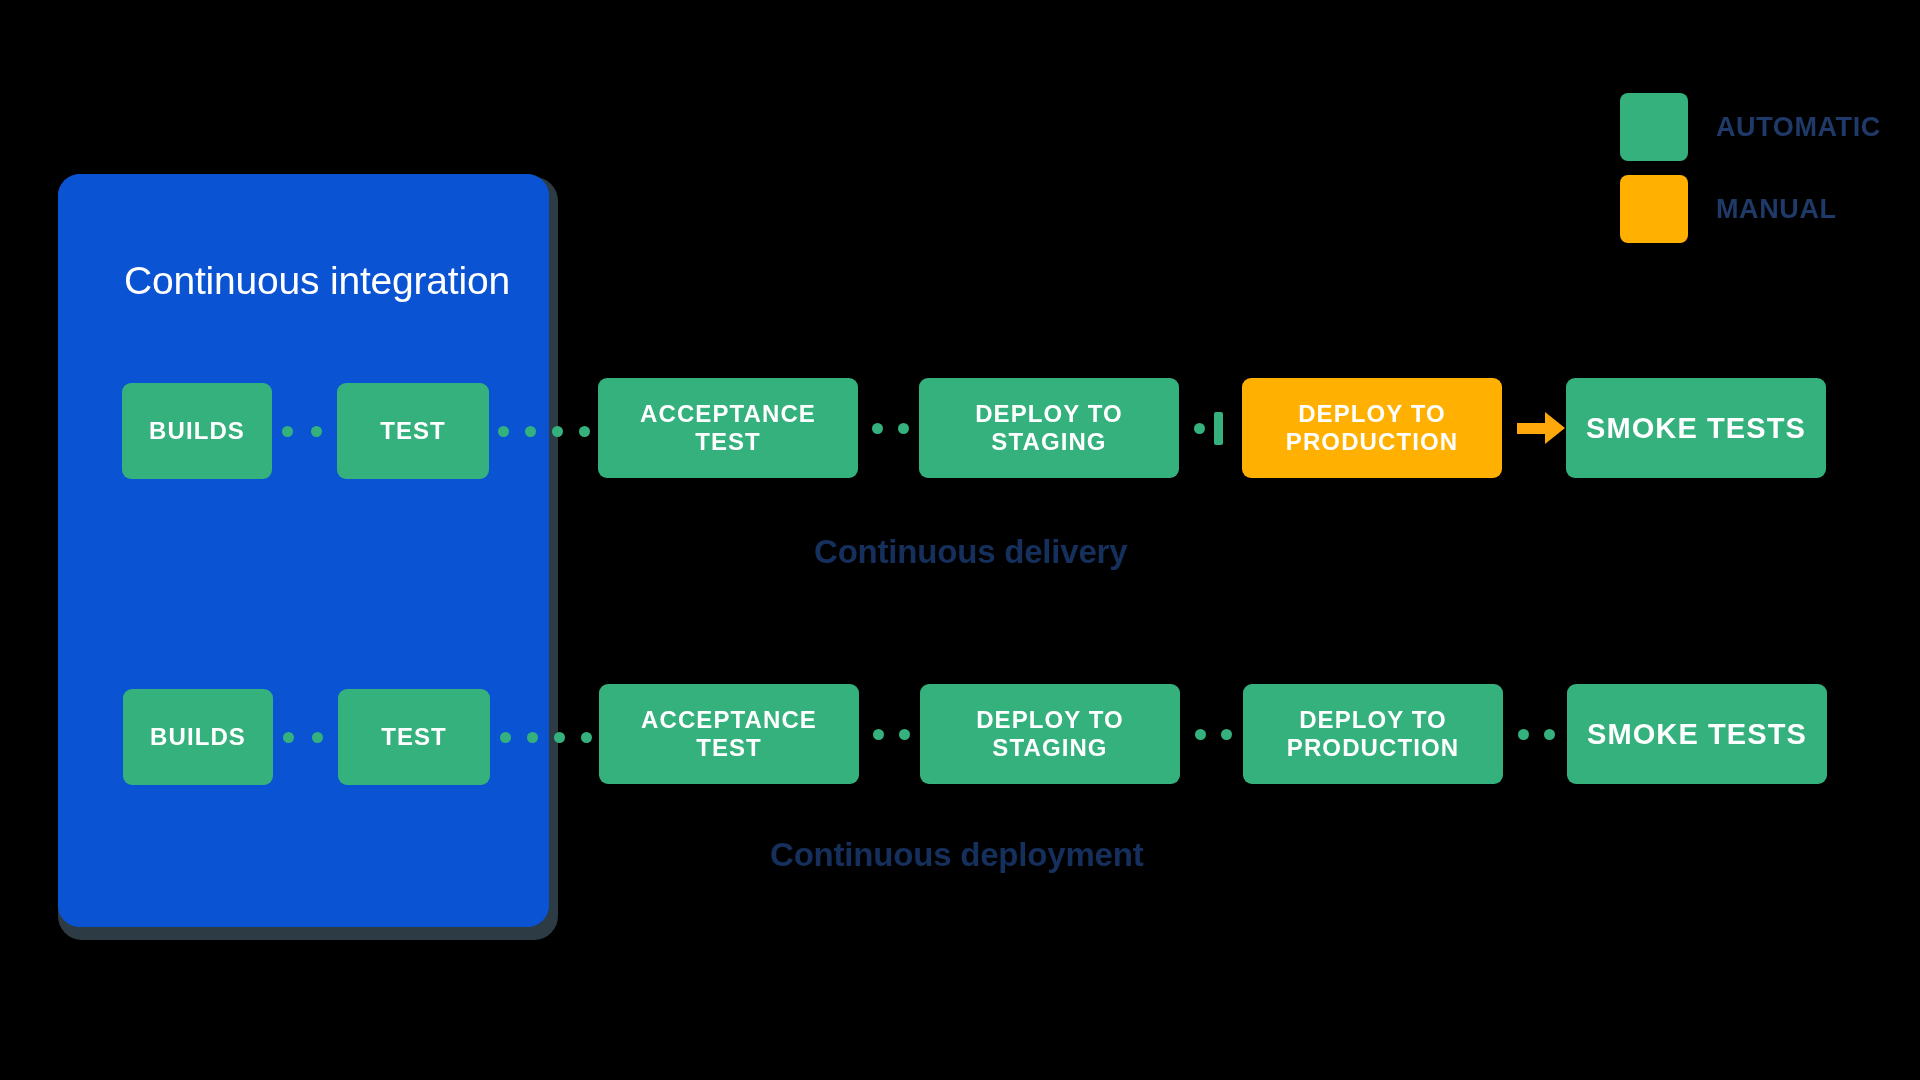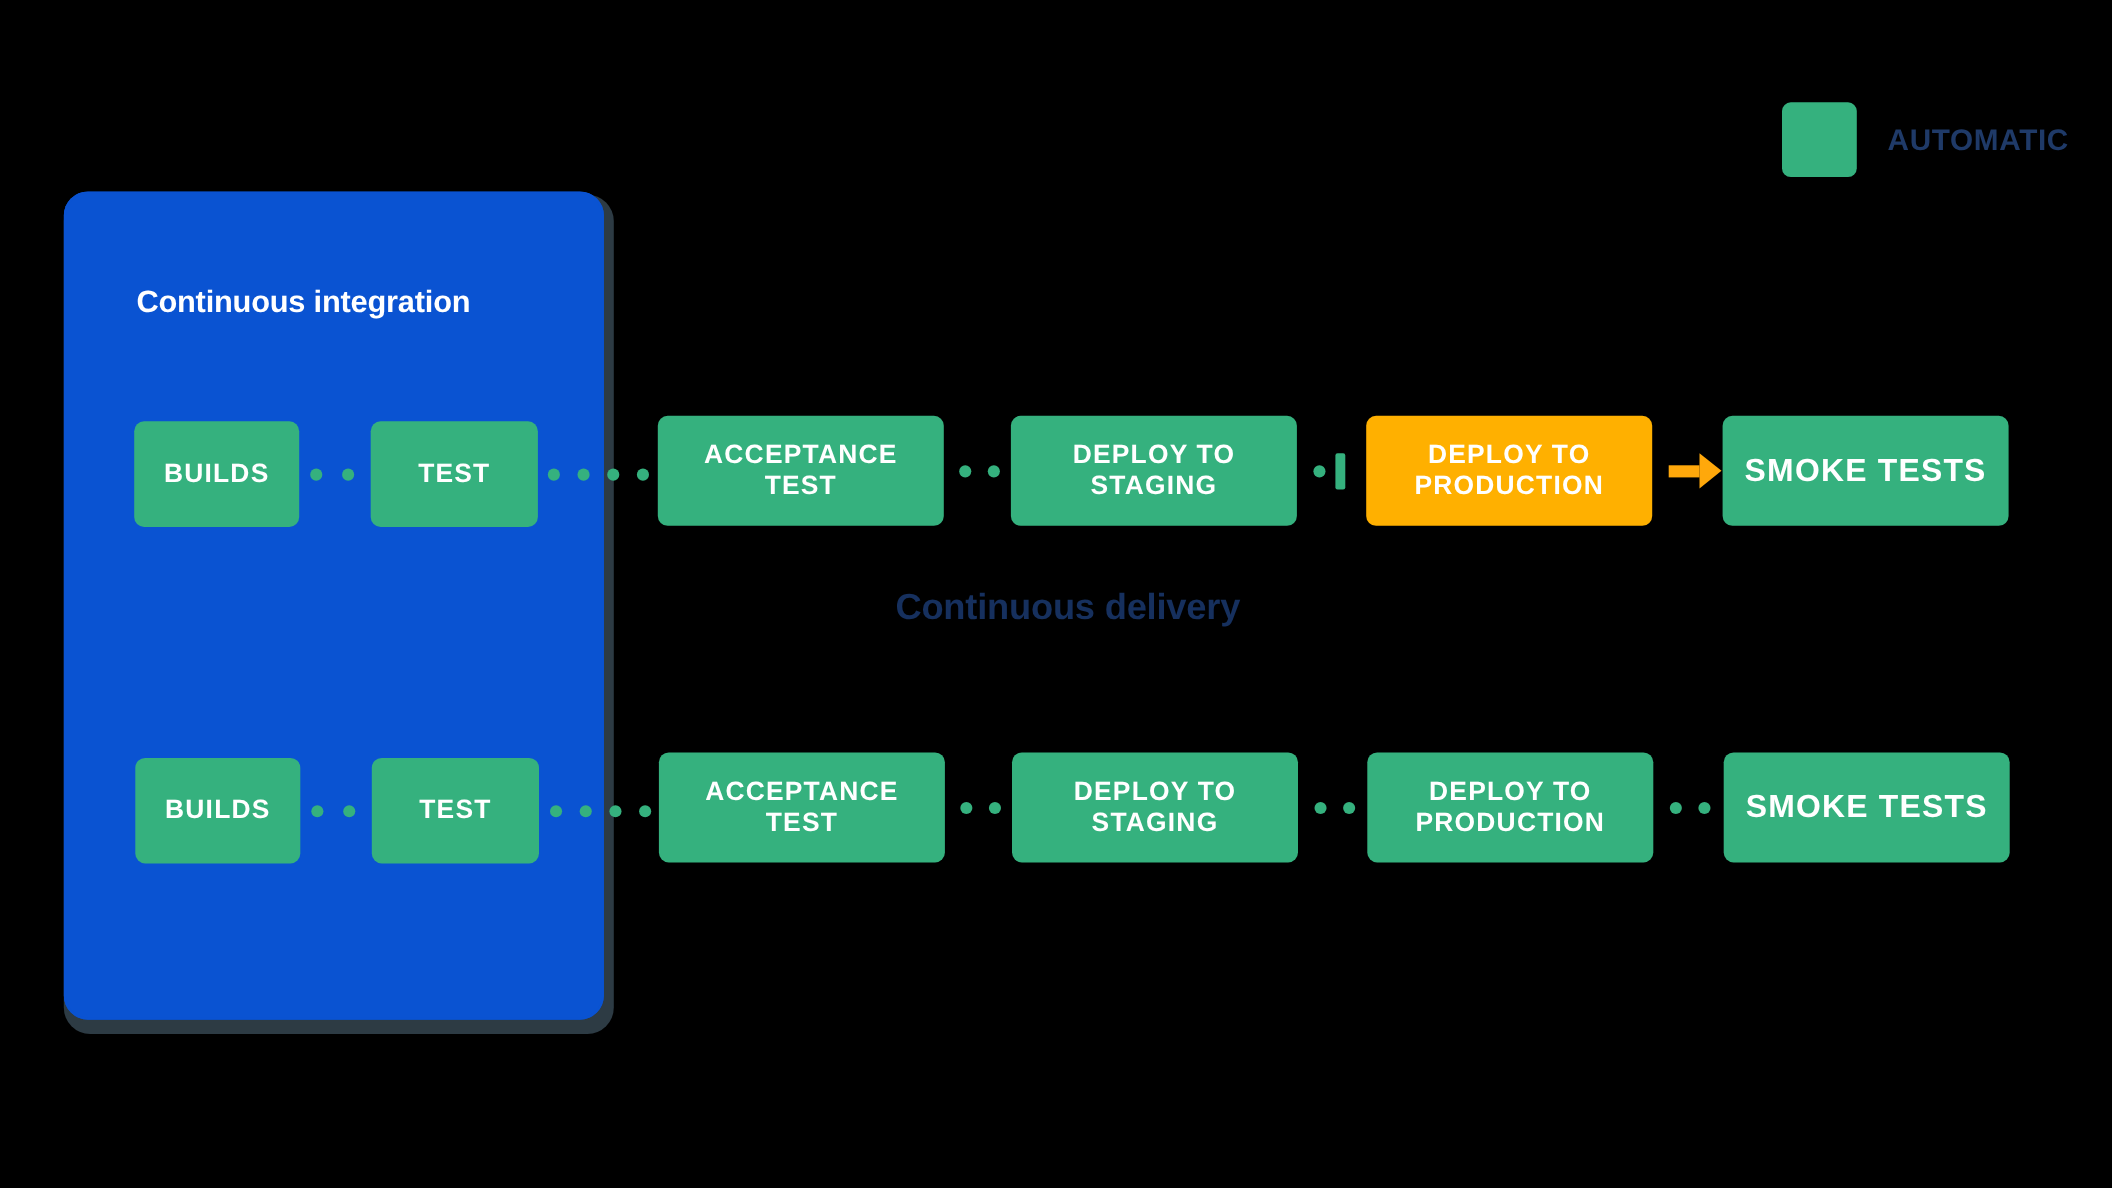--- a/index.html
+++ b/index.html
@@ -72,22 +72,22 @@
     height: 753px;
     border-radius: 22px;
     background: #0a53d2;
     box-shadow: inset 0 0 0 2px #0a53d2;
   }
   .ci-title {
     position: absolute;
     left: 124px;
     top: 259px;
     color: #ffffff;
-    font-size: 28px;
-    font-weight: bold;
+    font-size: 39px;
+    font-weight: normal;
     letter-spacing: -0.2px;
     white-space: nowrap;
   }
 
   
   .stage {
     position: absolute;
     border-radius: 9px;
     display: flex;
     align-items: center;
@@ -161,20 +161,24 @@
 </head>
 <body>
 
 <div id="canvas">
 
   <div class="legend">
     <div class="legend-row">
       <span class="legend-swatch automatic"></span>
       <span class="legend-label">AUTOMATIC</span>
     </div>
+    <div class="legend-row">
+      <span class="legend-swatch manual"></span>
+      <span class="legend-label">MANUAL</span>
+    </div>
   </div>
 
   <div class="ci-panel-shadow"></div>
   <div class="ci-panel"></div>
   <div class="ci-title">Continuous integration</div>
 
   <div class="stage auto" style="left:122px; top:383px; width:150px; height:96px;">BUILDS</div>
 
   <div class="dots" style="left:282px; top:426px; width:99px;">
     <i></i>
@@ -255,14 +259,15 @@
   <div class="stage auto" style="left:1243px; top:684px; width:260px; height:100px;">DEPLOY TO PRODUCTION</div>
 
   <div class="dots" style="left:1518px; top:729px; width:62px;">
     <i></i>
       <i></i>
       <i></i>
   </div>
 
   <div class="stage auto small" style="left:1567px; top:684px; width:260px; height:100px;">SMOKE TESTS</div>
 
+  <div class="row-caption" style="left:770px; top:836px;">Continuous deployment</div>
 
 </div>
 
 </body></html>

